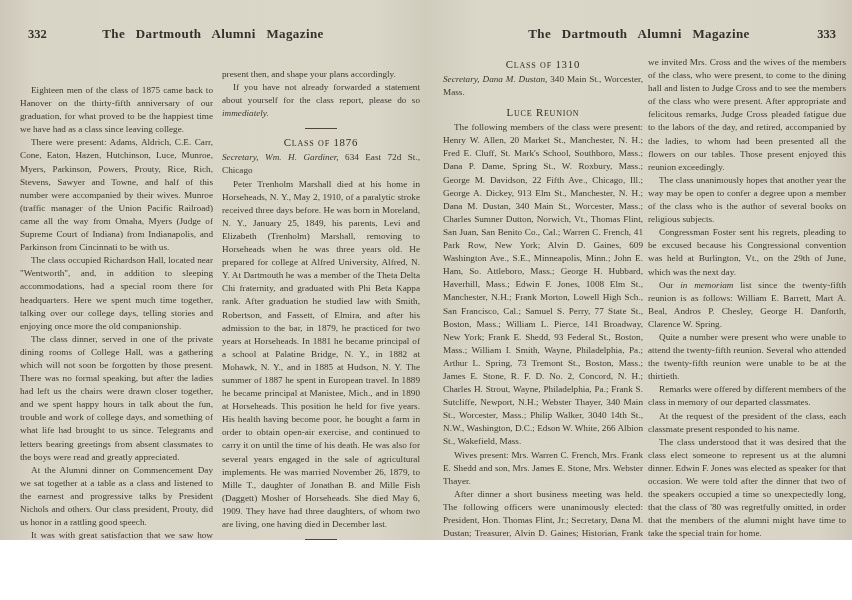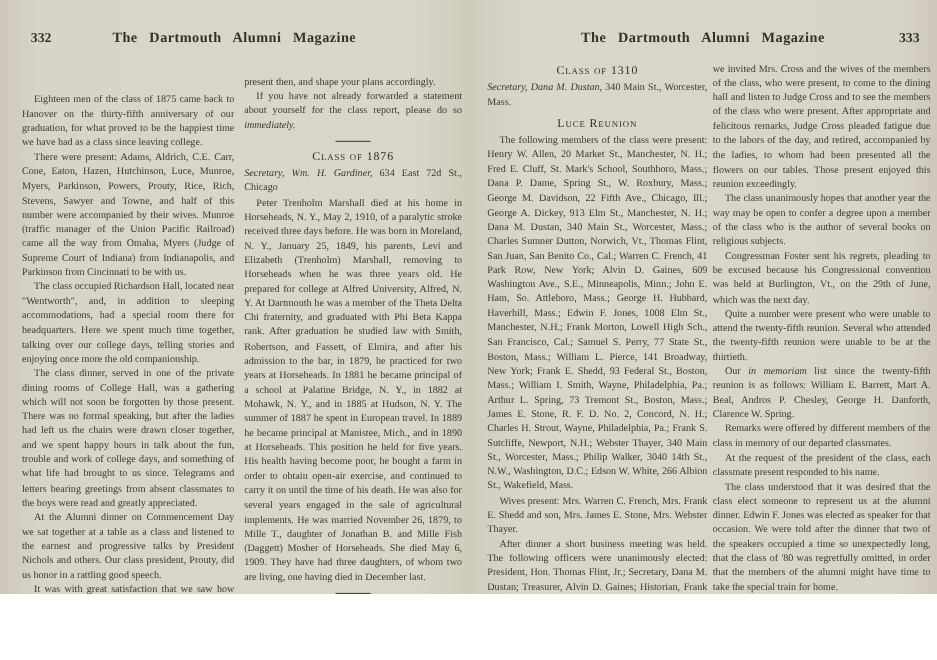--- a/index.html
+++ b/index.html
@@ -92,22 +92,22 @@
       <p class="ind">The following members of the class were present: Henry W. Allen, 20 Market St., Manchester, N. H.; Fred E. Cluff, St. Mark's School, Southboro, Mass.; Dana P. Dame, Spring St., W. Roxbury, Mass.; George M. Davidson, 22 Fifth Ave., Chicago, Ill.; George A. Dickey, 913 Elm St., Manchester, N. H.; Dana M. Dustan, 340 Main St., Worcester, Mass.; Charles Sumner Dutton, Norwich, Vt., Thomas Flint, San Juan, San Benito Co., Cal.; Warren C. French, 41 Park Row, New York; Alvin D. Gaines, 609 Washington Ave., S.E., Minneapolis, Minn.; John E. Ham, So. Attleboro, Mass.; George H. Hubbard, Haverhill, Mass.; Edwin F. Jones, 1008 Elm St., Manchester, N.H.; Frank Morton, Lowell High Sch., San Francisco, Cal.; Samuel S. Perry, 77 State St., Boston, Mass.; William L. Pierce, 141 Broadway, New York; Frank E. Shedd, 93 Federal St., Boston, Mass.; William I. Smith, Wayne, Philadelphia, Pa.; Arthur L. Spring, 73 Tremont St., Boston, Mass.; James E. Stone, R. F. D. No. 2, Concord, N. H.; Charles H. Strout, Wayne, Philadelphia, Pa.; Frank S. Sutcliffe, Newport, N.H.; Webster Thayer, 340 Main St., Worcester, Mass.; Philip Walker, 3040 14th St., N.W., Washington, D.C.; Edson W. White, 266 Albion St., Wakefield, Mass.</p>
       <p class="ind">Wives present: Mrs. Warren C. French, Mrs. Frank E. Shedd and son, Mrs. James E. Stone, Mrs. Webster Thayer.</p>
       <p class="ind">After dinner a short business meeting was held.  The following officers were unanimously elected: President, Hon. Thomas Flint, Jr.; Secretary, Dana M. Dustan; Treasurer, Alvin D. Gaines; Historian, Frank Morton; Committee in charge of class fund: Dana M. Dustan, Dana P. Dame, Edwin F. Jones.</p>
       <p class="ind">After our business meeting the secretary was asked to find Judge David Cross '41, who is an honorary member of the class of '80, and escort him to the dining hall. Also at that time</p>
     </div>
 
     <div class="col pr-c2">
       <p>we invited Mrs. Cross and the wives of the members of the class, who were present, to come to the dining hall and listen to Judge Cross and to see the members of the class who were present.  After appropriate and felicitous remarks, Judge Cross pleaded fatigue due to the labors of the day, and retired, accompanied by the ladies, to whom had been presented all the flowers on our tables.  Those present enjoyed this reunion exceedingly.</p>
       <p class="ind">The class unanimously hopes that another year the way may be open to confer a degree upon a member of the class who is the author of several books on religious subjects.</p>
       <p class="ind">Congressman Foster sent his regrets, pleading to be excused because his Congressional convention was held at Burlington, Vt., on the 29th of June, which was the next day.</p>
+      <p class="ind"><span>Our </span><span class="it">in memoriam</span><span> list since the twenty-fifth reunion is as follows:  William E. Barrett, Mart A. Beal, Andros P. Chesley, George H. Danforth, Clarence W. Spring.</span></p>
       <p class="ind">Quite a number were present who were unable to attend the twenty-fifth reunion.  Several who attended the twenty-fifth reunion were unable to be at the thirtieth.</p>
-      <p class="ind"><span>Our </span><span class="it">in memoriam</span><span> list since the twenty-fifth reunion is as follows:  William E. Barrett, Mart A. Beal, Andros P. Chesley, George H. Danforth, Clarence W. Spring.</span></p>
       <p class="ind">Remarks were offered by different members of the class in memory of our departed classmates.</p>
       <p class="ind">At the request of the president of the class, each classmate present responded to his name.</p>
       <p class="ind">The class understood that it was desired that the class elect someone to represent us at the alumni dinner.  Edwin F. Jones was elected as speaker for that occasion.  We were told after the dinner that two of the speakers occupied a time so unexpectedly long, that the class of '80 was regretfully omitted, in order that the members of the alumni might have time to take the special train for home.</p>
       <p class="ind">The class of '80 occupied North Fayerweather Hall as their headquarters.  As the members of the class are still strong of limb and rugged in health, the long distance from the center of interest around the Inn and the Commons did not seriously interfere with their pleasure.  Possibly the condition of the rooms was somewhat unfortunate for the comfort of the ladies in the hall.  The management of the Inn deserves a compliment for the dinner provided.</p>
     </div>
   </div>
 
   <div class="speck"></div>
 </div>
 

